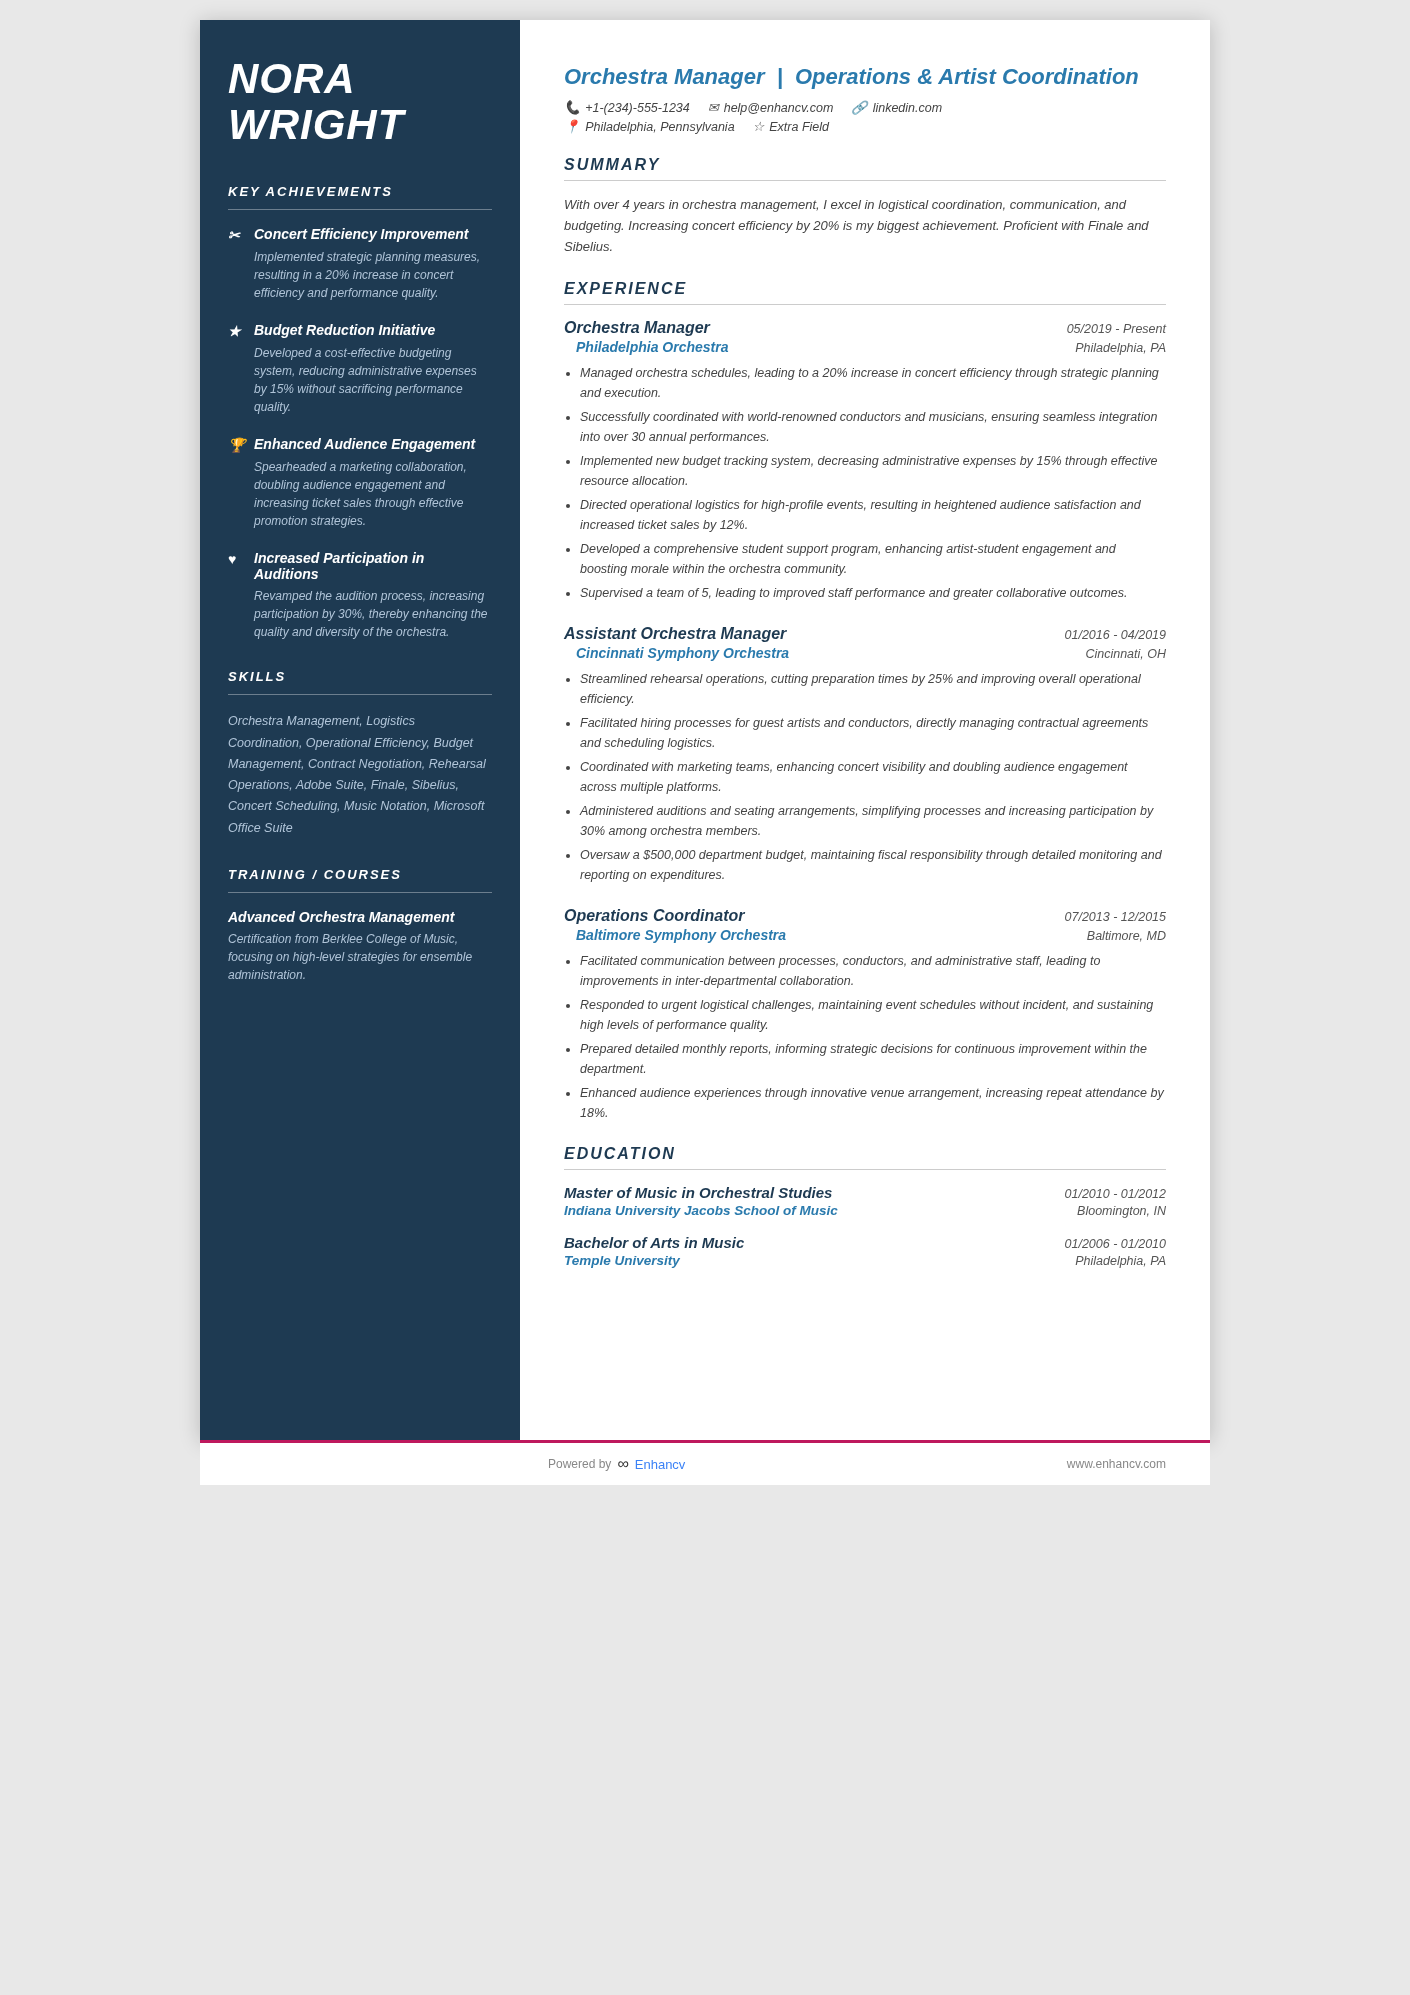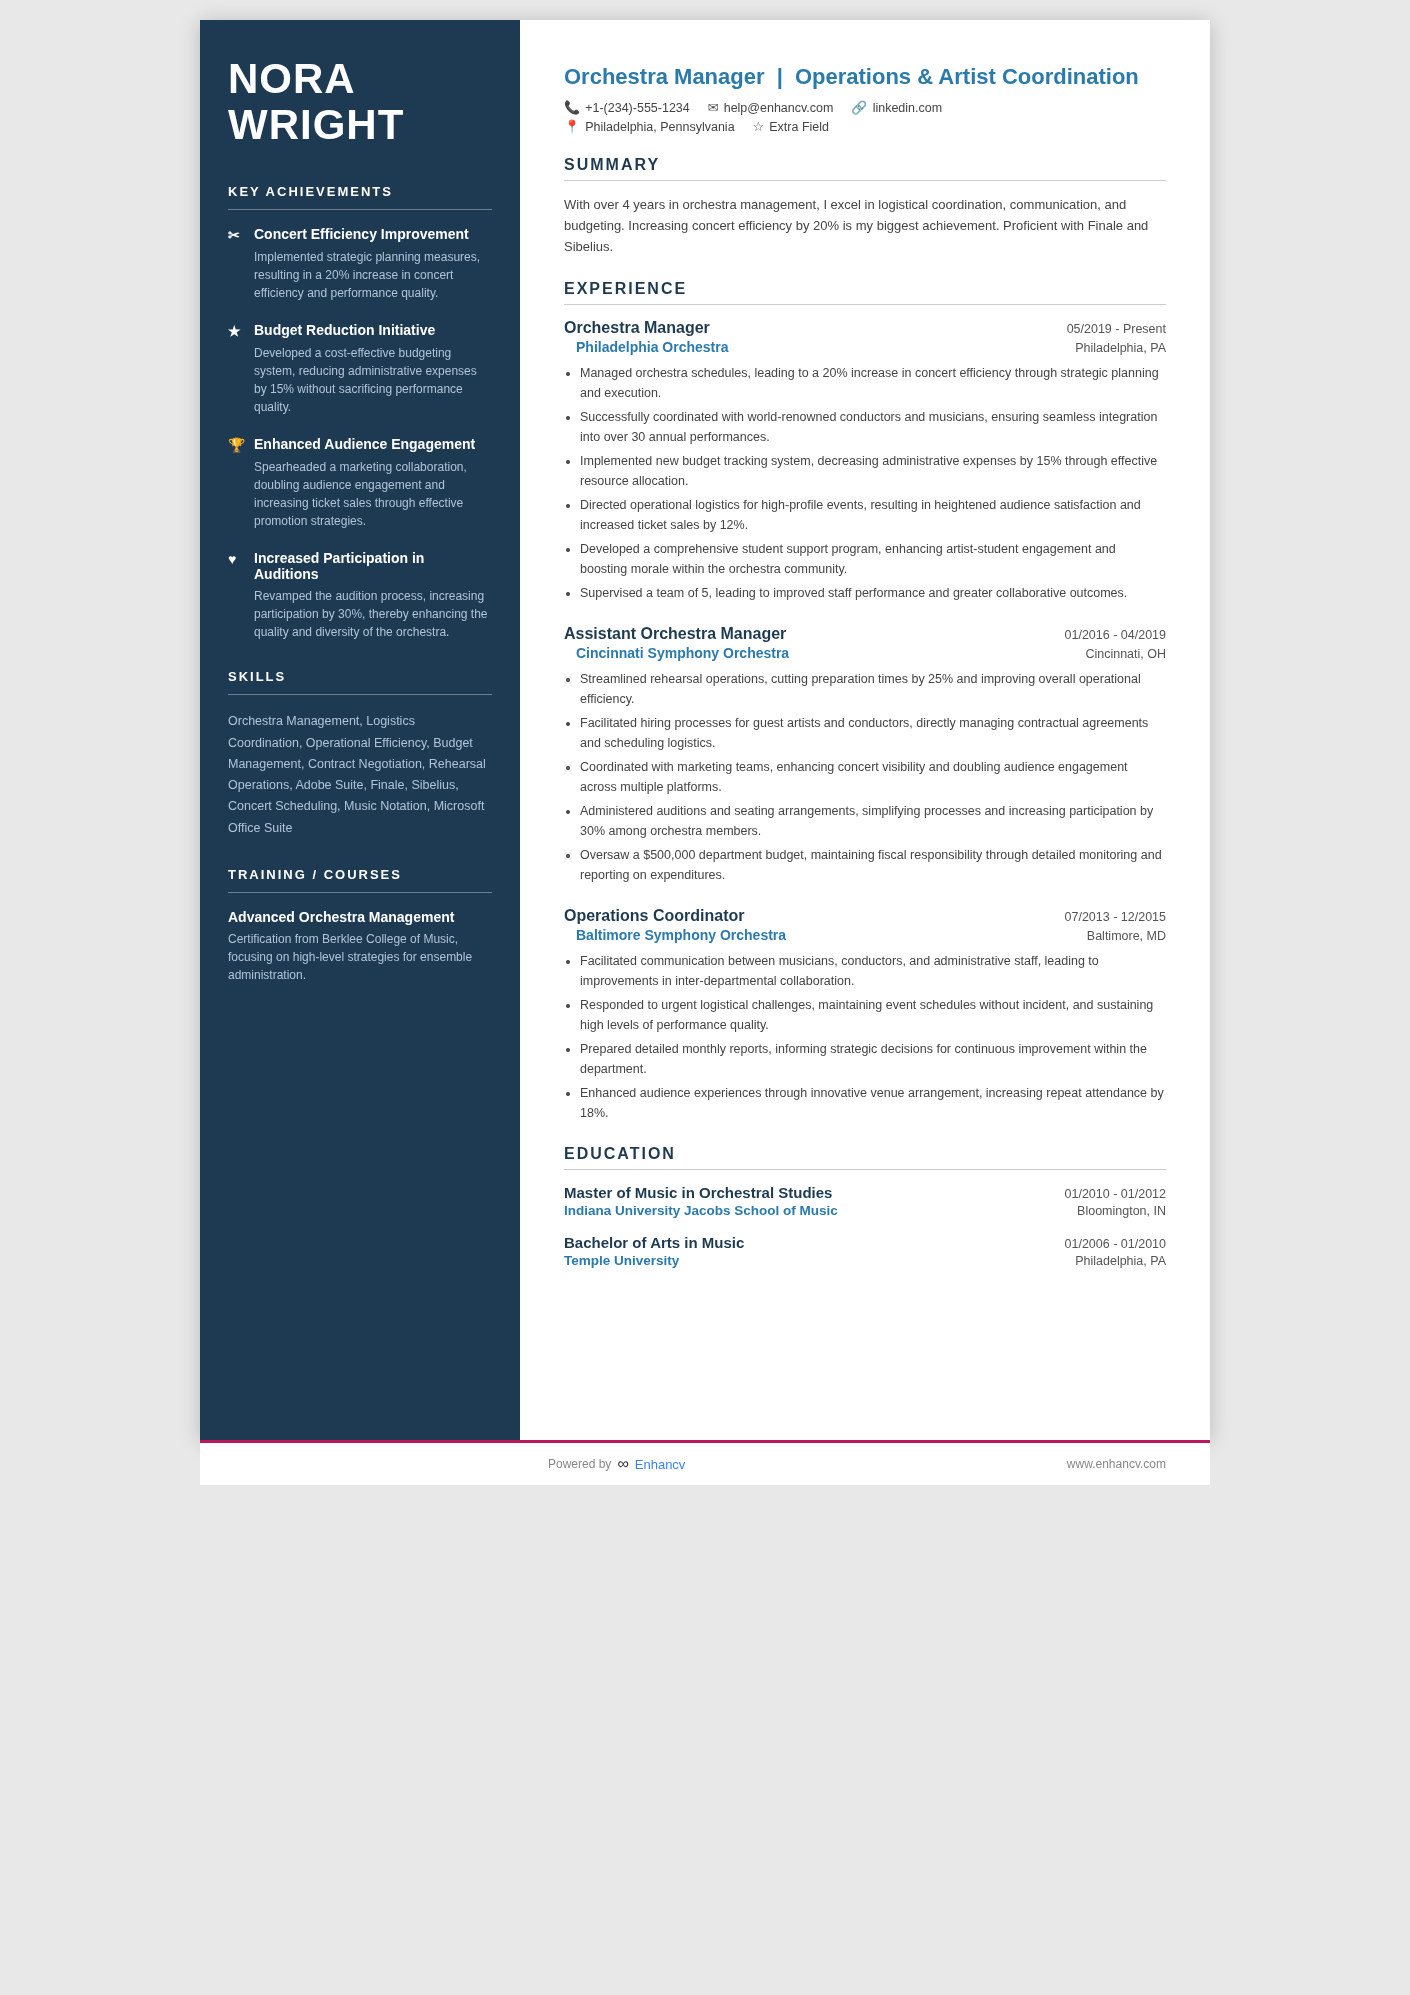--- a/index.html
+++ b/index.html
@@ -9,20 +9,21 @@
       display: flex;
       justify-content: center;
       padding: 20px;
     }
     .resume {
       width: 1010px;
       background: #701a75;
       display: flex;
       min-height: 1420px;
       box-shadow: 0 2px 20px rgba(0,0,0,0.2);
+      font-style: italic;
     }
     
     .sidebar {
       width: 320px;
       min-width: 320px;
       background: #1e3a52;
       color: #fff;
       padding: 36px 28px 36px 28px;
     }
     .sidebar-name {
@@ -390,21 +391,21 @@
         <div class="exp-item">
           <div class="exp-header">
             <span class="exp-role">Operations Coordinator</span>
             <span class="exp-date">07/2013 - 12/2015</span>
           </div>
           <div class="exp-org-row">
             <span class="exp-org">Baltimore Symphony Orchestra</span>
             <span class="exp-location">Baltimore, MD</span>
           </div>
           <ul class="exp-bullets">
-            <li>Facilitated communication between musicians, conductors, and administrative staff, leading to improvements in inter-departmental collaboration.</li>
+            <li>Facilitated communication between processes, conductors, and administrative staff, leading to improvements in inter-departmental collaboration.</li>
             <li>Responded to urgent logistical challenges, maintaining event schedules without incident, and sustaining high levels of performance quality.</li>
             <li>Prepared detailed monthly reports, informing strategic decisions for continuous improvement within the department.</li>
             <li>Enhanced audience experiences through innovative venue arrangement, increasing repeat attendance by 18%.</li>
           </ul>
         </div>
       </div>
 
       <div>
         <div class="section-title">EDUCATION</div>
         <hr class="main-divider">

